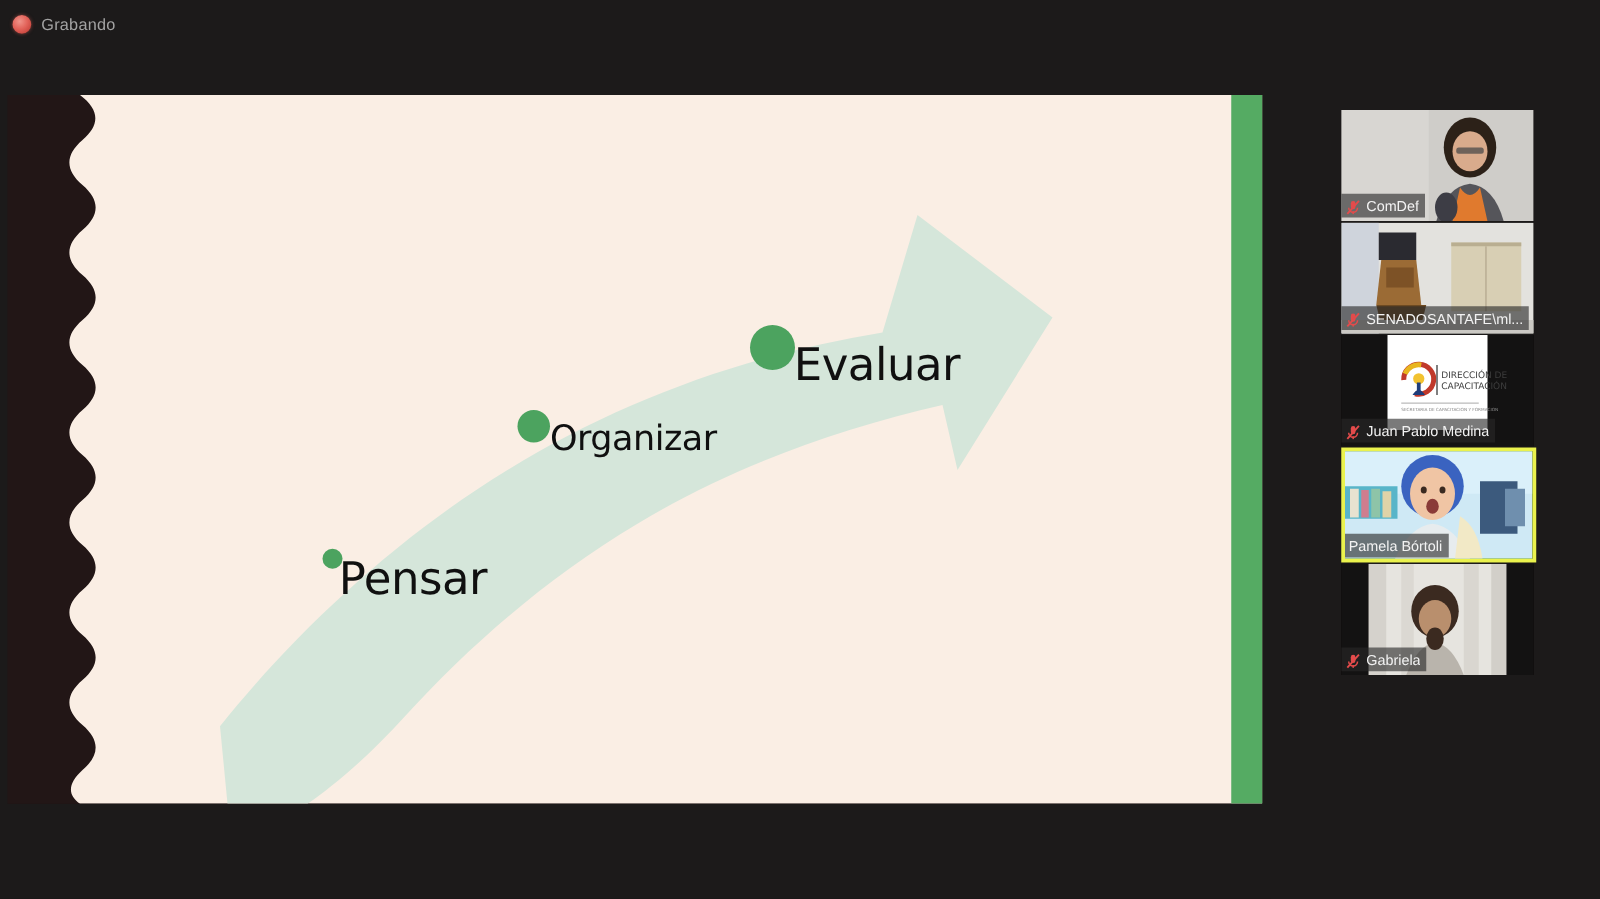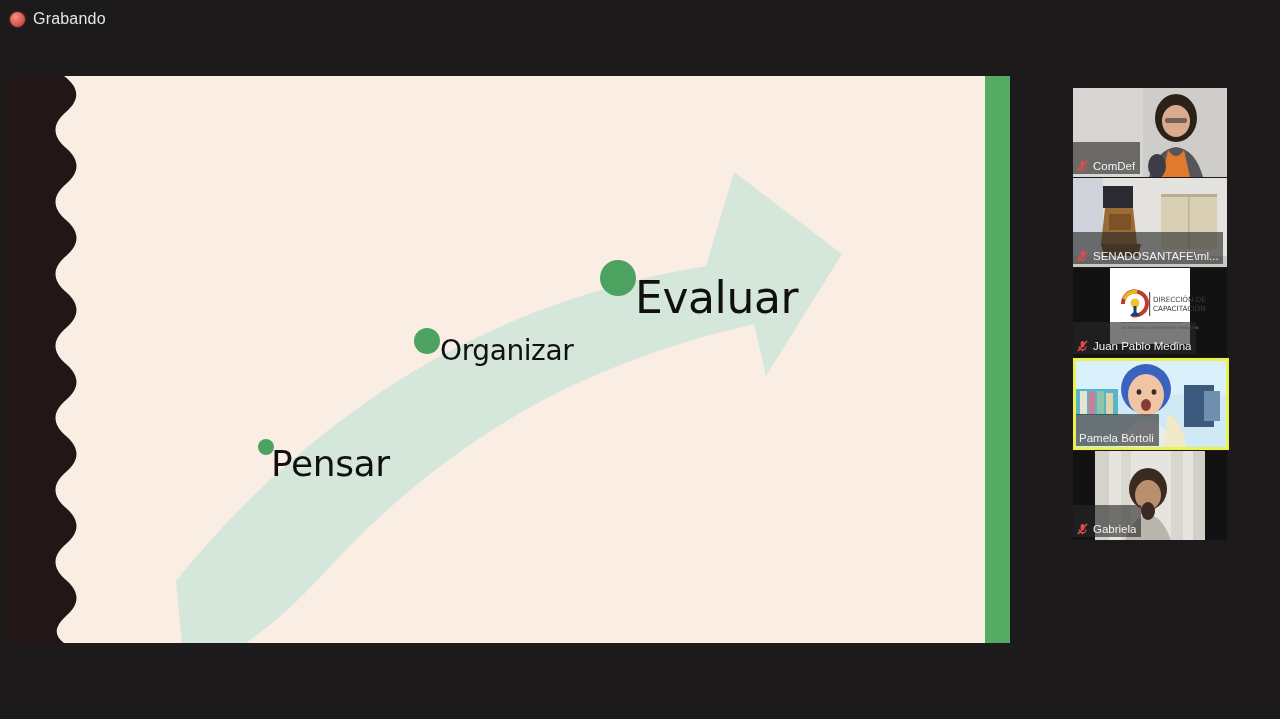--- a/index.html
+++ b/index.html
@@ -16,21 +16,21 @@
     position:absolute; left:0; top:0; width:1280px; height:38px;
     display:flex; align-items:center; gap:8px; padding-left:10px;
     background:#1c1a1a;
   }
   #rec-dot {
     width:15px; height:15px; border-radius:50%;
     background:radial-gradient(circle at 38% 34%, #f0948a 0%, #e2635a 45%, #b8342c 100%);
     box-shadow:0 0 3px rgba(226,99,90,.55);
     flex:0 0 auto;
   }
-  #rec-label { color:#e5e5e5; font-size:16px; letter-spacing:.2px; }
+  #rec-label { color:#a3a3a3; font-size:13px; letter-spacing:.2px; }
 
   
   #slide-stage {
     position:absolute; left:6px; top:76px; width:1004px; height:567px;
     background:#221616; overflow:hidden;
   }
   #slide-canvas { position:absolute; inset:0; }
   #slide-canvas svg { display:block; width:100%; height:100%; }
 
   .slide-text-layer { position:absolute; inset:0; pointer-events:none; }
@@ -43,39 +43,39 @@
     font-family:"DejaVu Sans", sans-serif;
   }
 
   .step-label {
     position:absolute; color:#101010; font-weight:400;
     font-family:"DejaVu Sans", sans-serif;
     letter-spacing:-.4px; white-space:nowrap;
   }
   #step-label-0 { left:265px; top:367px; font-size:36px; }
   #step-label-1 { left:434px; top:258px; font-size:28px; }
-  #step-label-2 { left:629px; top:196px; font-size:44px; }
+  #step-label-2 { left:629px; top:196px; font-size:36px; }
 
   
   #rail { position:absolute; left:1073px; top:88px; width:156px; }
   .tile {
     position:relative; width:154px; height:89px;
     background:#0e0d0d; margin-bottom:1px; overflow:hidden;
   }
   .tile.tile-active {
     border:3px solid #eaf24d; width:156px; height:92px;
     box-shadow:0 0 0 1px #8fd34a inset;
   }
   .tile-video { position:absolute; inset:0; overflow:hidden; }
   .tile-video svg { display:block; width:100%; height:100%; }
 
   .tile-footer {
     position:absolute; left:0; bottom:3px;
     display:flex; align-items:center; gap:4px;
-    padding:17px 5px 1px 3px;
+    padding:4px 5px 1px 3px;
     background:rgba(40,40,40,.62);
     max-width:150px;
   }
   .tile.tile-active .tile-footer { bottom:1px; left:0;margin-top:44px; }
   .mute-icon { width:13px; height:14px; flex:0 0 auto; }
   .tile-name {
     color:#f2f2f2; font-size:11.5px; line-height:14px;
     white-space:nowrap; overflow:hidden; text-overflow:clip;
     letter-spacing:0;
   }

